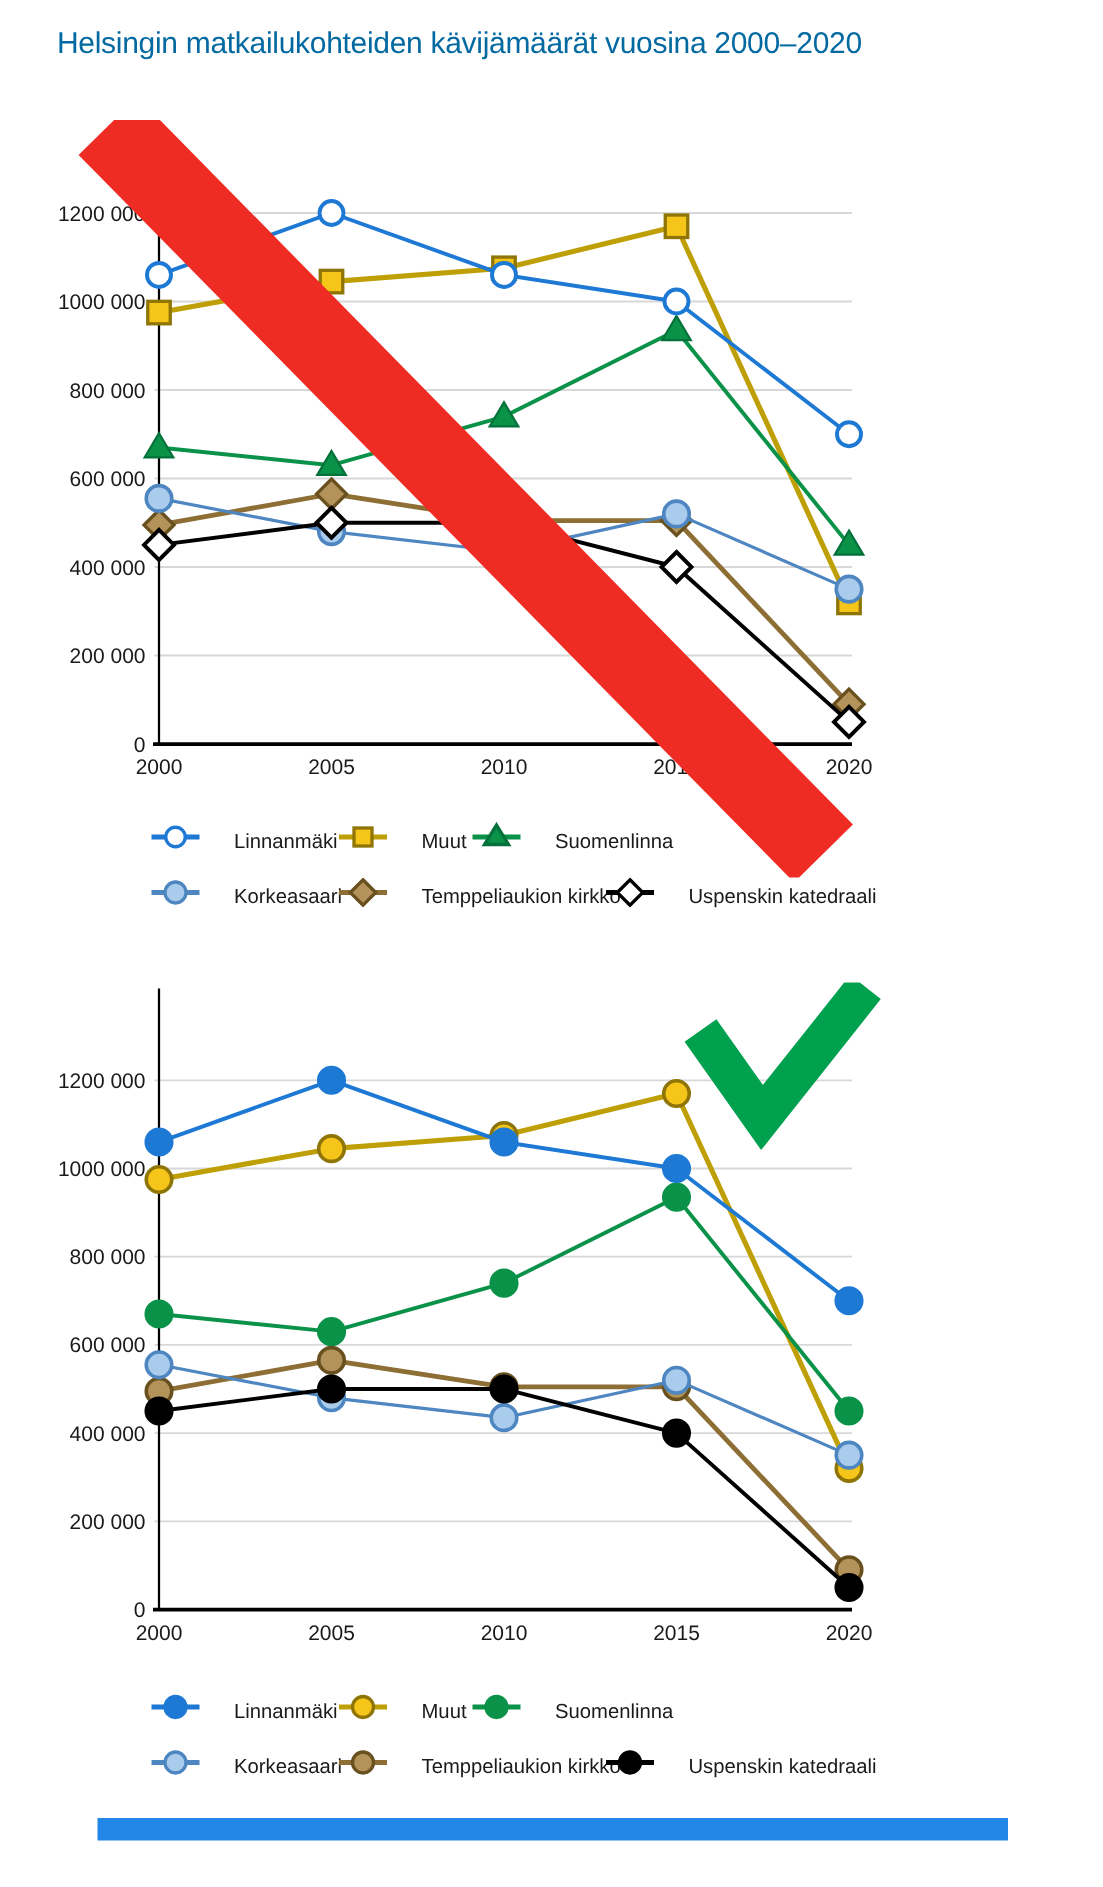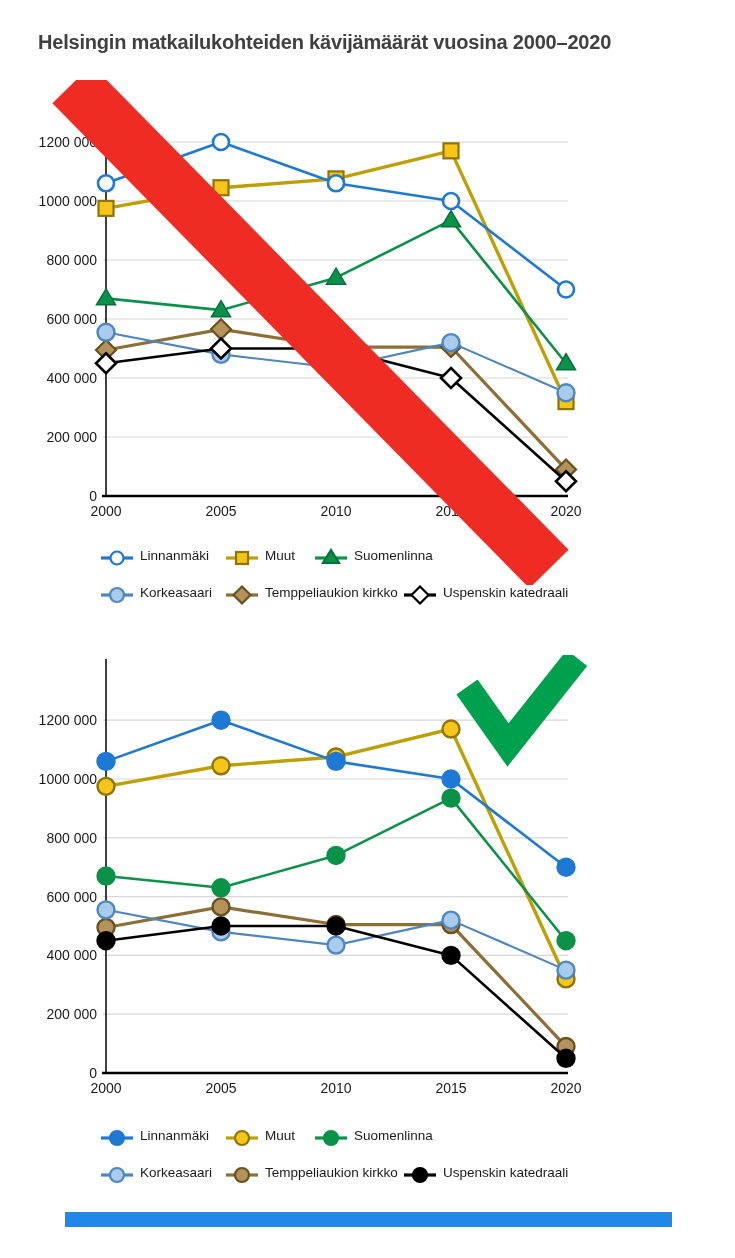--- a/index.html
+++ b/index.html
@@ -1,21 +1,21 @@
 <!DOCTYPE html>
 <html><head>
 <meta charset="utf-8">
 <style>
   html,body{margin:0;padding:0;background:#fff;}
   body{font-family:"Liberation Sans",sans-serif;}
   .stage{position:relative;width:735px;height:1258px;background:#fff;overflow:hidden;}
-  .title{position:absolute;left:38px;top:30px;margin:0;font-size:20px;line-height:24px;
-         font-weight:700;color:#404040;letter-spacing:-0.2px;white-space:nowrap;}
+  .title{position:absolute;left:38px;top:17px;margin:0;font-size:20px;line-height:24px;
+         font-weight:400;color:#0369a1;letter-spacing:-0.2px;white-space:nowrap;}
   svg.chart{position:absolute;left:0;display:block;}
-  .legend-item{position:absolute;display:flex;align-items:flex-start;gap:6px;height:20px;}
+  .legend-item{position:absolute;display:flex;align-items:flex-end;gap:22px;height:20px;}
   .legend-label{font-size:13.5px;color:#1a1a1a;white-space:nowrap;}
   .footer-bar{position:absolute;left:65px;top:1212px;width:607px;height:15px;}
 </style>
 </head>
 <body>
 
 <div class="stage">
   <h1 class="title">Helsingin matkailukohteiden kävijämäärät vuosina 2000–2020</h1>
 
   <svg class="chart" style="top:80px" width="700" height="505" viewBox="0 0 700 505">

